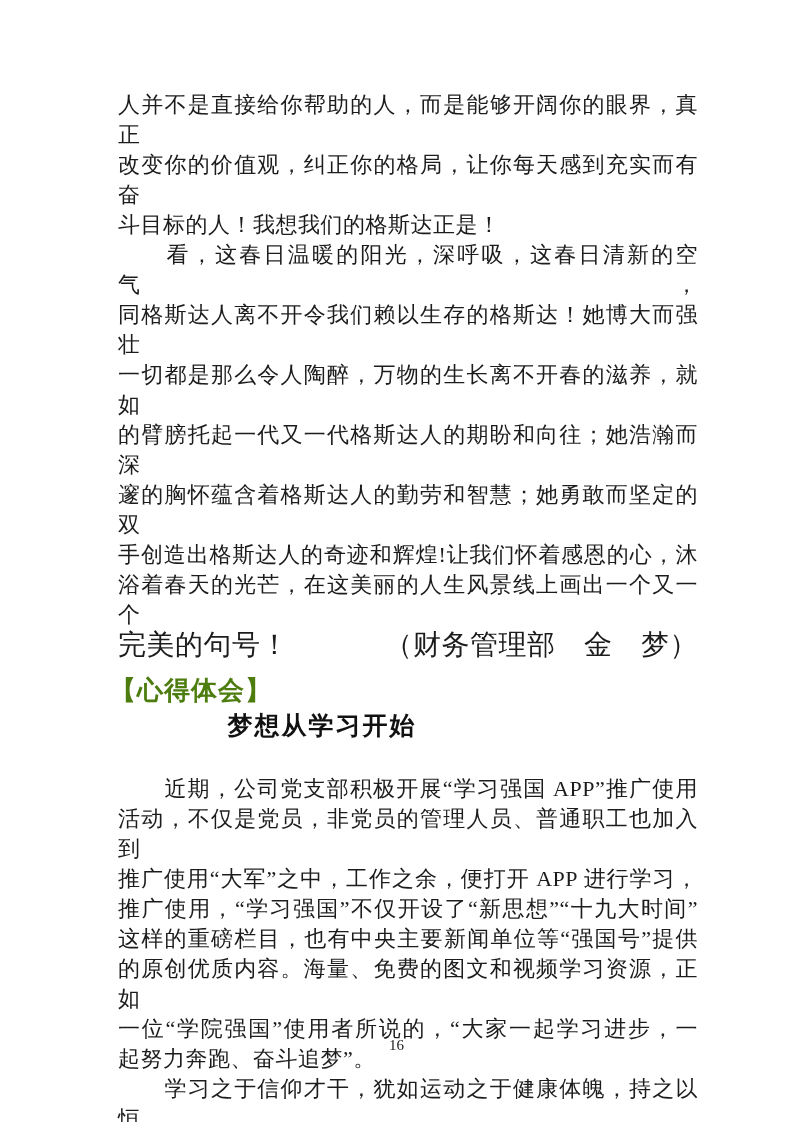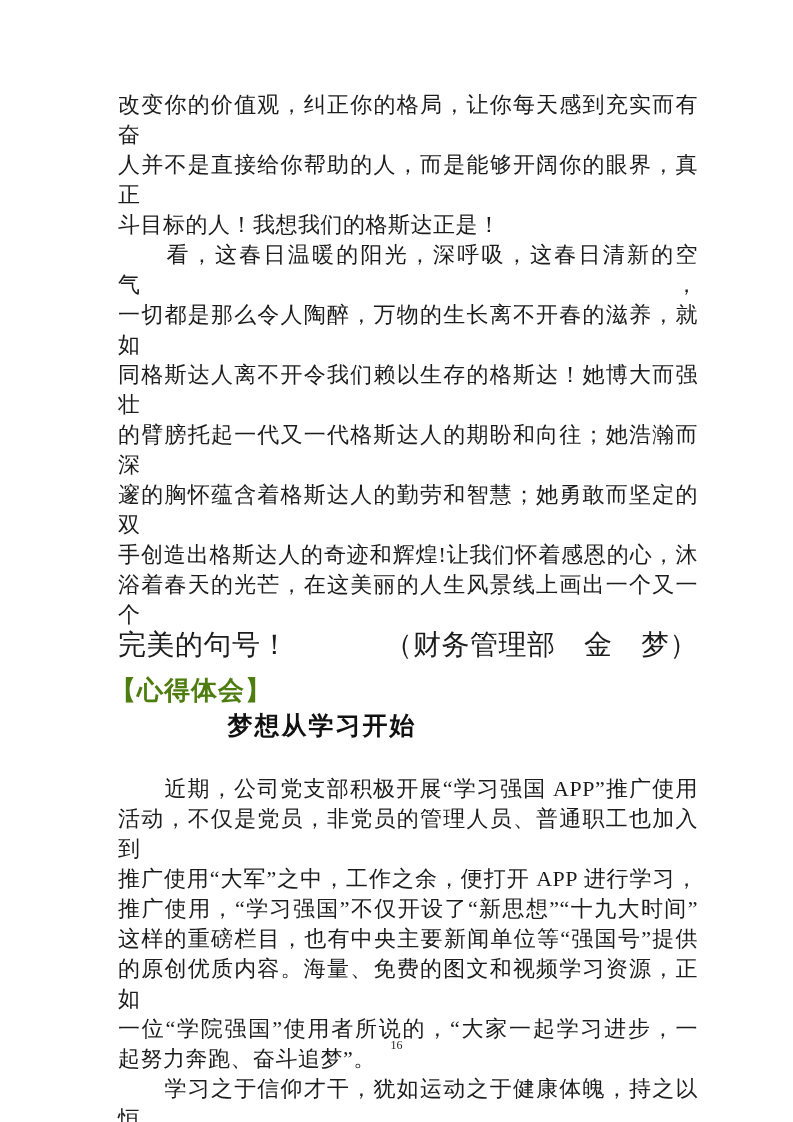--- a/index.html
+++ b/index.html
@@ -63,39 +63,39 @@
   }
   .article-title + .paragraph-group {
     margin-top: 34px;
   }
   .footer {
     position: absolute;
     top: 1036px;
     left: 0;
     width: 793px;
     text-align: center;
-    font-size: 12px;
+    font-size: 15px;
     line-height: 18px;
     color: #222222;
   }
 </style>
 </head>
 <body>
 
 <div class="page">
   <div class="body-col">
       <div class="paragraph-group">
+        <div class="line fill">人并不是直接给你帮助的人，而是能够开阔你的眼界，真正</div>
         <div class="line fill">改变你的价值观，纠正你的格局，让你每天感到充实而有奋</div>
-        <div class="line fill">人并不是直接给你帮助的人，而是能够开阔你的眼界，真正</div>
         <div class="line">斗目标的人！我想我们的格斯达正是！</div>
       </div>
       <div class="paragraph-group">
         <div class="line fill">　　看，这春日温暖的阳光，深呼吸，这春日清新的空气，</div>
+        <div class="line fill">同格斯达人离不开令我们赖以生存的格斯达！她博大而强壮</div>
         <div class="line fill">一切都是那么令人陶醉，万物的生长离不开春的滋养，就如</div>
-        <div class="line fill">同格斯达人离不开令我们赖以生存的格斯达！她博大而强壮</div>
         <div class="line fill">的臂膀托起一代又一代格斯达人的期盼和向往；她浩瀚而深</div>
         <div class="line fill">邃的胸怀蕴含着格斯达人的勤劳和智慧；她勇敢而坚定的双</div>
         <div class="line fill">手创造出格斯达人的奇迹和辉煌!让我们怀着感恩的心，沐</div>
         <div class="line fill">浴着春天的光芒，在这美丽的人生风景线上画出一个又一个</div>
       </div>
       <div class="split-line">
         <span>完美的句号！</span>
         <span>（财务管理部　金　梦）</span>
       </div>
       <div class="section-header">【心得体会】</div>

